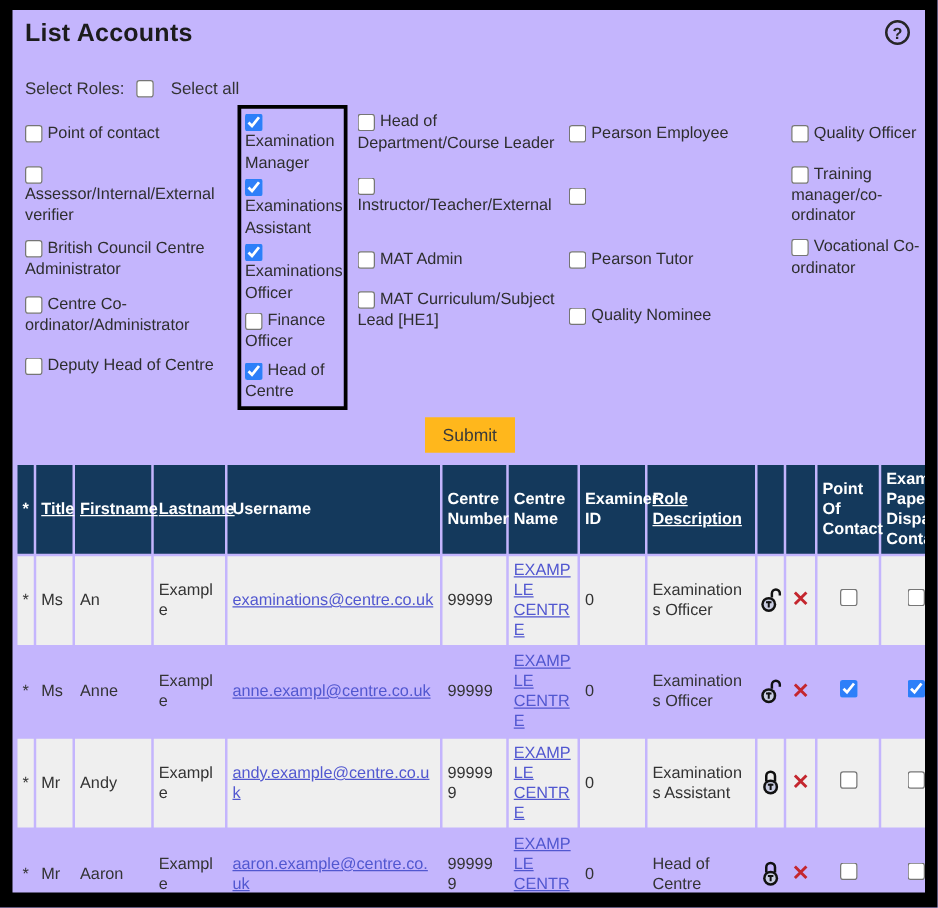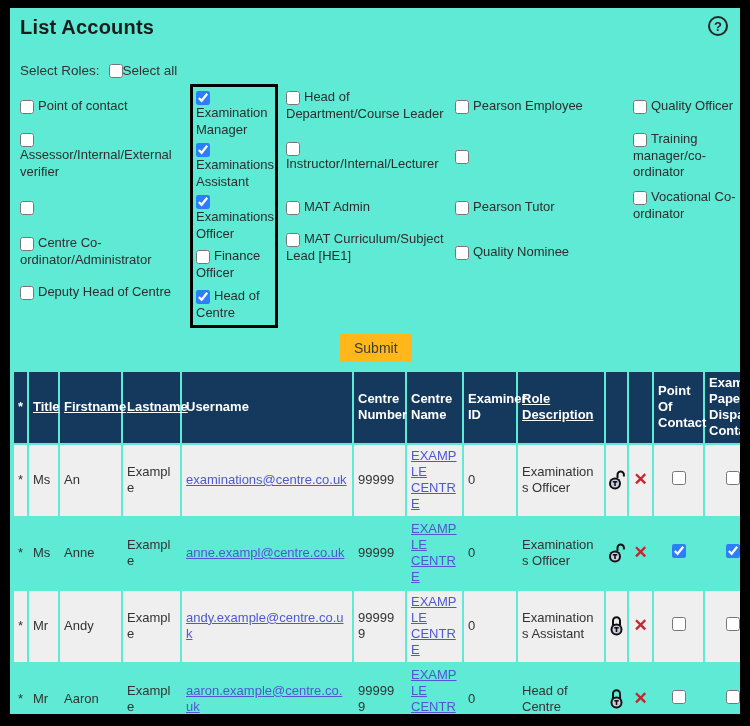--- a/index.html
+++ b/index.html
@@ -1,33 +1,33 @@
 <!DOCTYPE html>
 <html><head>
 <meta charset="utf-8">
 <style>
   * { box-sizing: border-box; margin: 0; padding: 0; }
   html,body { width: 750px; height: 726px; }
   body { background: #000; font-family: "Liberation Sans", sans-serif; color: #333; }
   .page {
     position: absolute; left: 10px; top: 8px; width: 730px; height: 706px;
-    background: #5eead4; overflow: hidden;
+    background: #c4b5fd; overflow: hidden;
   }
   
   .page-head { position: relative; padding: 8px 10px 0 10px; }
   h1 { font-size: 20px; font-weight: 700; color: #1c1c1c; letter-spacing: .2px; }
   .help {
     position: absolute; right: 12px; top: 8px; width: 20px; height: 20px;
     border: 2px solid #262626; border-radius: 50%; color: #262626;
     font-size: 13px; font-weight: 700; display: flex; align-items: center; justify-content: center;
     cursor: pointer;
   }
   
   .select-row { margin: 24px 0 0 10px; font-size: 13.5px; display: flex; align-items: center; gap: 9px; }
-  .select-row label { display: flex; align-items: center; gap: 0; cursor: pointer; }
+  .select-row label { display: flex; align-items: center; gap: 14px; cursor: pointer; }
   input[type="checkbox"] { width: 14px; height: 14px; accent-color: #2d7ff9; cursor: pointer; }
   
   .roles { display: flex; margin: 6px 0 0 10px; font-size: 13px; color: #2e2e2e; }
   .rcol { display: flex; flex-direction: column; }
   .c1 { width: 166px; }
   .cbox { width: 88px; margin-left: 4px; border: 3px solid #000; padding: 2px 3px; }
   .c3 { width: 164px; margin-left: 8px; }
   .c4 { width: 170px; margin-left: 5px; }
   .c5 { width: 106px; margin-left: 8px; }
   .role { display: flex; align-items: center; cursor: pointer; line-height: 1.3; }
@@ -83,21 +83,21 @@
 
   <div class="roles">
     <div class="rcol c1">
       <label class="role r1">
           <span class="txt"><input type="checkbox" style=""><span>Point of contact</span></span>
         </label>
       <label class="role r2">
           <span class="txt"><input type="checkbox" style=""><span>Assessor/Internal/External verifier</span></span>
         </label>
       <label class="role r3">
-          <span class="txt"><input type="checkbox" style=""></span>
+          <span class="txt"><input type="checkbox" style=""><span>British Council Centre Administrator</span></span>
         </label>
       <label class="role r4">
           <span class="txt"><input type="checkbox" style=""><span>Centre Co-ordinator/Administrator</span></span>
         </label>
       <label class="role r5">
           <span class="txt"><input type="checkbox" style=""><span>Deputy Head of Centre</span></span>
         </label>
     </div>
     <div class="rcol cbox">
       <label class="role r1">
@@ -114,21 +114,21 @@
         </label>
       <label class="role r5">
           <span class="txt"><input type="checkbox" checked="" style=""><span>Head of Centre</span></span>
         </label>
     </div>
     <div class="rcol c3">
       <label class="role r1">
           <span class="txt"><input type="checkbox" style=""><span>Head of Department/Course Leader</span></span>
         </label>
       <label class="role r2">
-          <span class="txt"><input type="checkbox" style=""><span>Instructor/Internal/Lecturer</span></span>
+          <span class="txt"><input type="checkbox" style=""><span>Instructor/Teacher/External</span></span>
         </label>
       <label class="role r3">
           <span class="txt"><input type="checkbox" style=""><span>MAT Admin</span></span>
         </label>
       <label class="role r5">
           <span class="txt"><input type="checkbox" style=""><span>MAT Curriculum/Subject Lead [HE1]</span></span>
         </label>
     </div>
     <div class="rcol c4">
       <label class="role r1">

